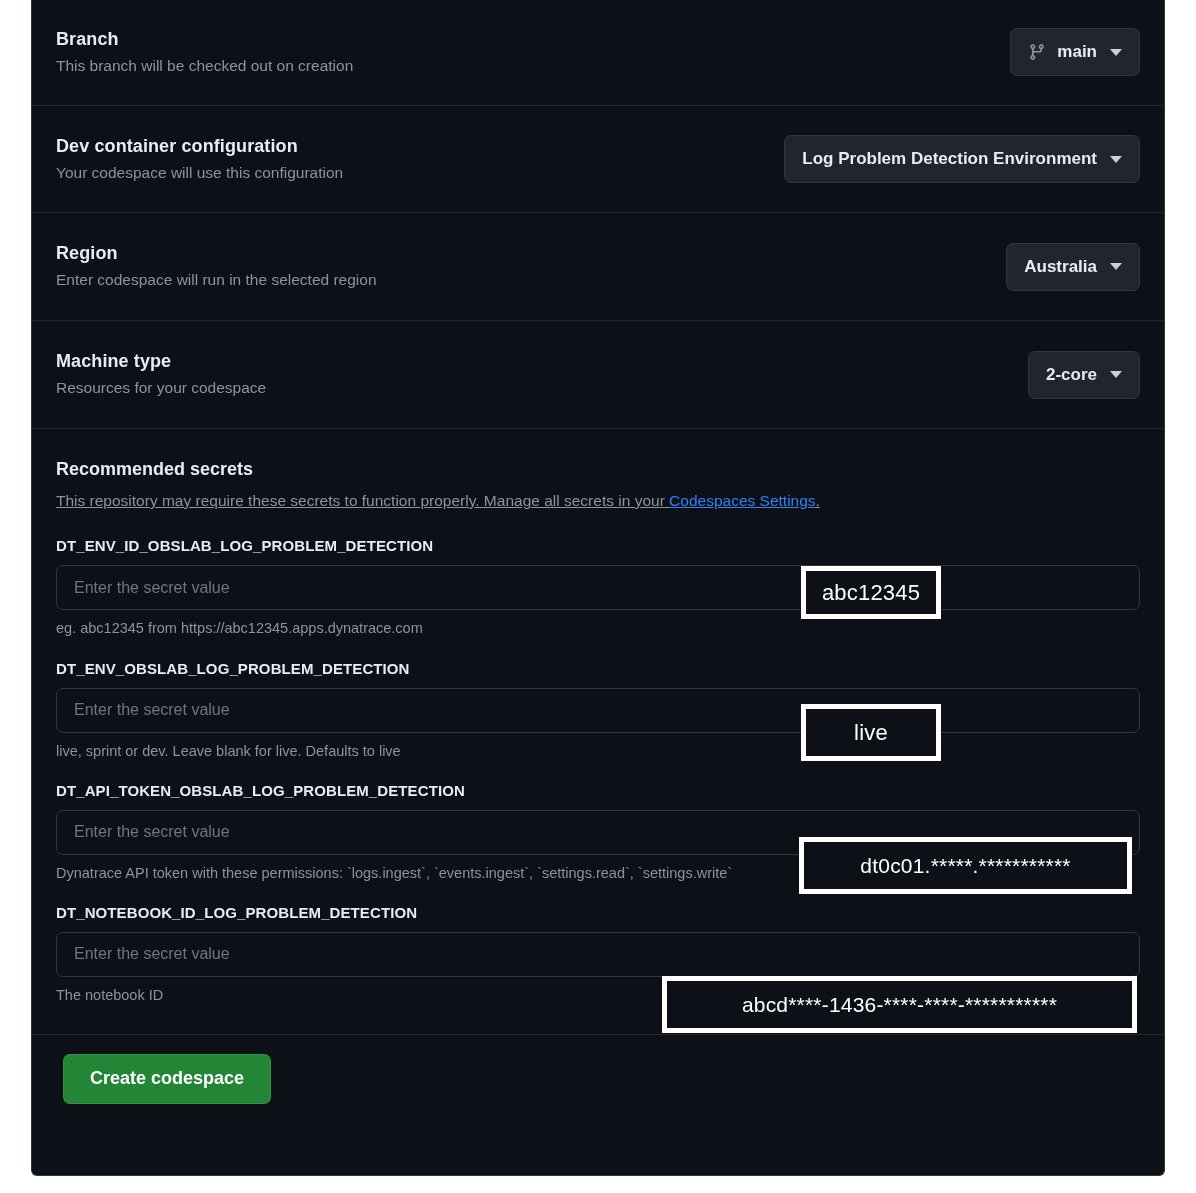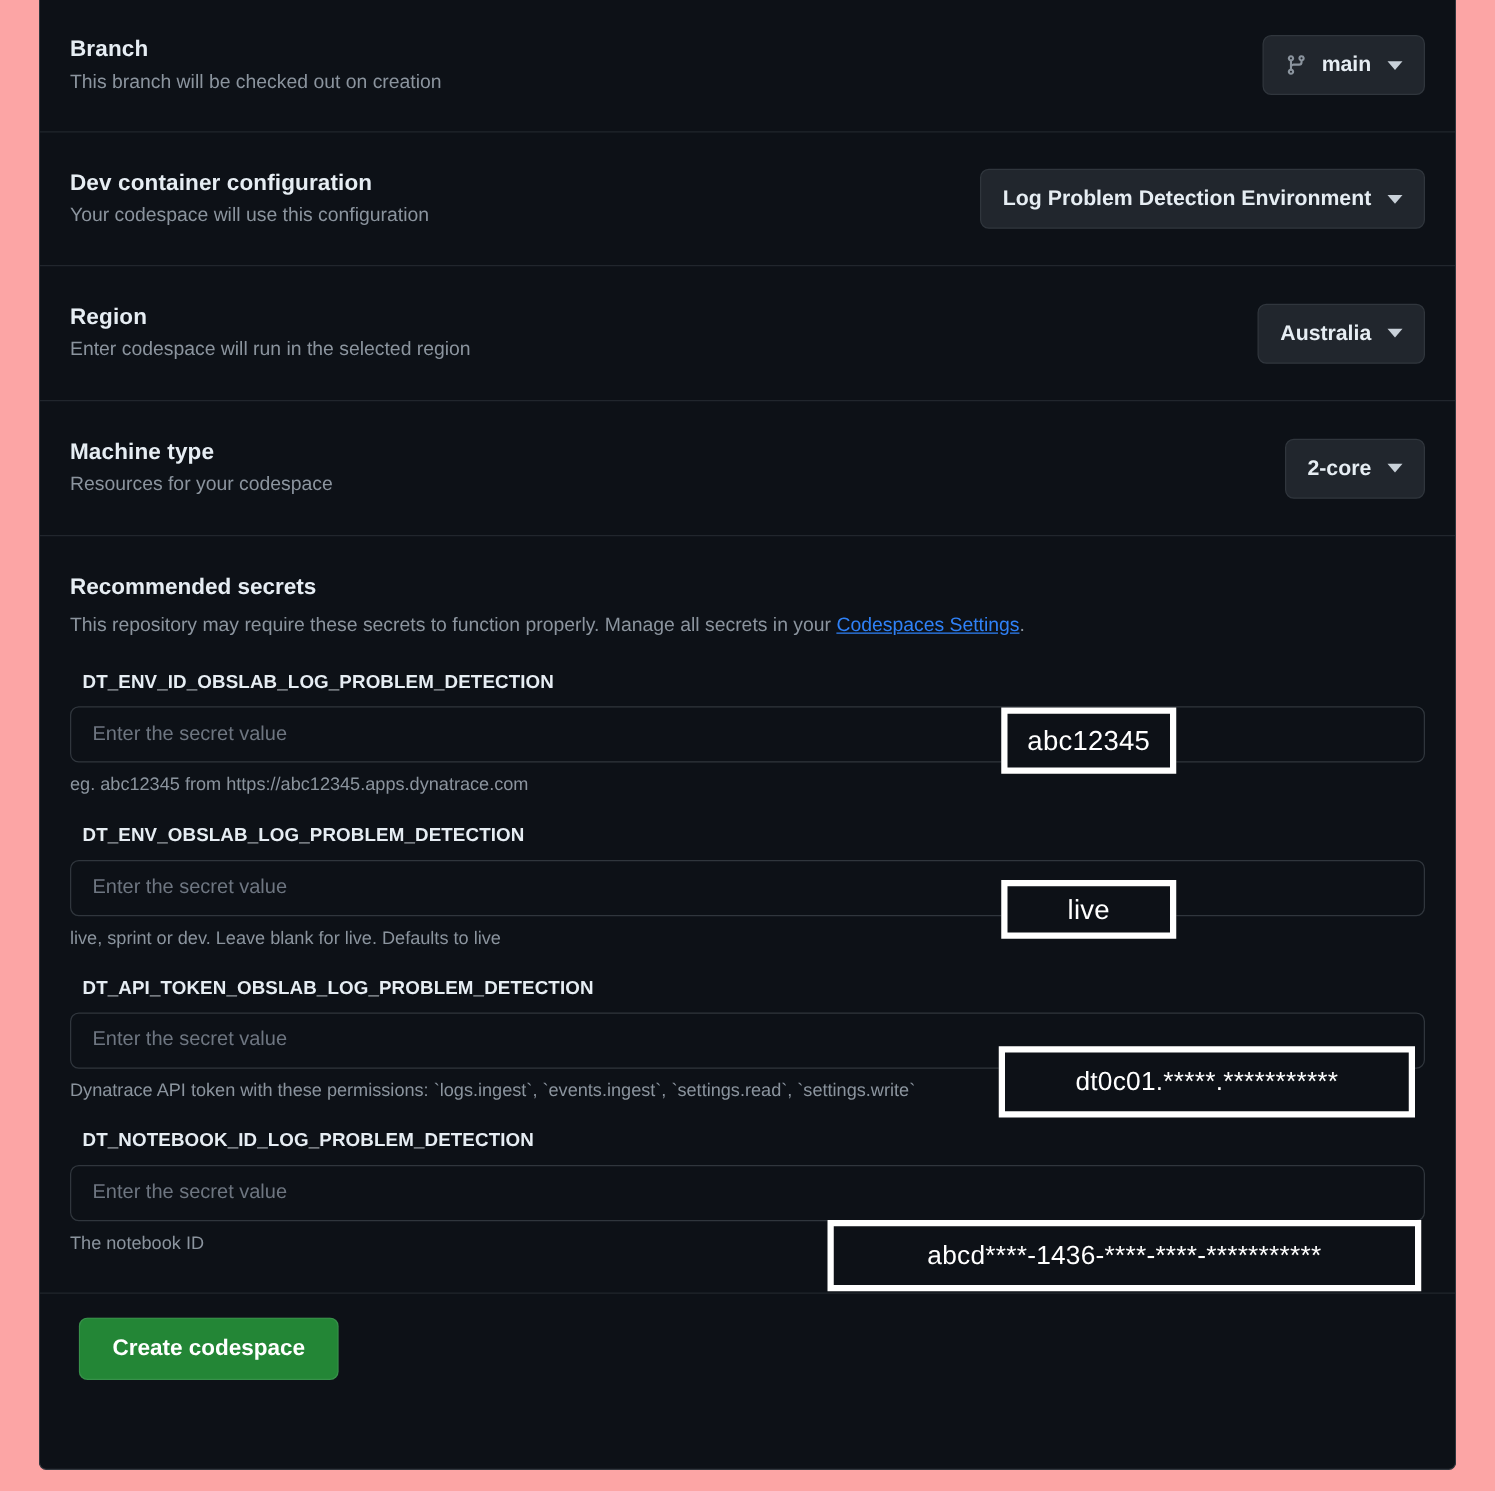--- a/index.html
+++ b/index.html
@@ -7,21 +7,21 @@
   html, body {
     margin: 0; padding: 0;
     width: 1196px; height: 1193px;
     background: #0d1117;
     font-family: "Liberation Sans", sans-serif;
     -webkit-font-smoothing: antialiased;
   }
   .page {
     position: relative;
     width: 1196px; height: 1193px;
-    background: #fca5a5;
+    background: #ffffff;
     overflow: hidden;
   }
 
   
   .panel {
     position: absolute;
     left: 31px; top: -1px;
     width: 1134px;
     height: 1177px;
     background: #0d1117;
@@ -92,37 +92,37 @@
     font-size: 18px;
     font-weight: bold;
     color: #e6edf3;
     margin: 0 0 11px 0;
   }
   .secrets-desc {
     font-size: 15.5px;
     color: #8b949e;
     margin: 0 0 27px 0;
     line-height: 1.25;
+    text-decoration: underline;
   }
   .secrets-link {
     color: #2f81f7;
     text-decoration: underline;
     cursor: pointer;
   }
 
   .secret-field { margin-bottom: 22px; }
   .secret-field:last-child { margin-bottom: 4px; }
   .secret-label {
     display: block;
     font-size: 15px;
     font-weight: bold;
     color: #e6edf3;
     margin-bottom: 11px;
     letter-spacing: 0.1px;
-    margin-left: 10px;
   }
   .secret-input {
     width: 100%;
     height: 45px;
     background: #0d1117;
     border: 1px solid #30363d;
     border-radius: 7px;
     color: #e6edf3;
     font-size: 16px;
     font-family: "Liberation Sans", sans-serif;
@@ -148,21 +148,21 @@
     align-items: center;
     justify-content: center;
     font-family: "Liberation Sans", sans-serif;
     font-size: 22px;
     letter-spacing: 0.2px;
     white-space: nowrap;
     z-index: 20;
     margin-left: 36px;
   }
   #annot-env-id   { left: 765px; top: 566px;  width: 140px; height: 53px; }
-  #annot-env      { left: 765px; top: 704px;  width: 140px; height: 47px; }
+  #annot-env      { left: 765px; top: 704px;  width: 140px; height: 57px; }
   #annot-token    { left: 763px; top: 837px;  width: 333px; height: 57px; font-size: 21px; }
   #annot-notebook { left: 626px; top: 976px;  width: 475px; height: 57px; font-size: 21px; }
 
   
   .footer {
     display: flex;
     align-items: center;
     padding: 0 31px;
     height: 88px;
   }

